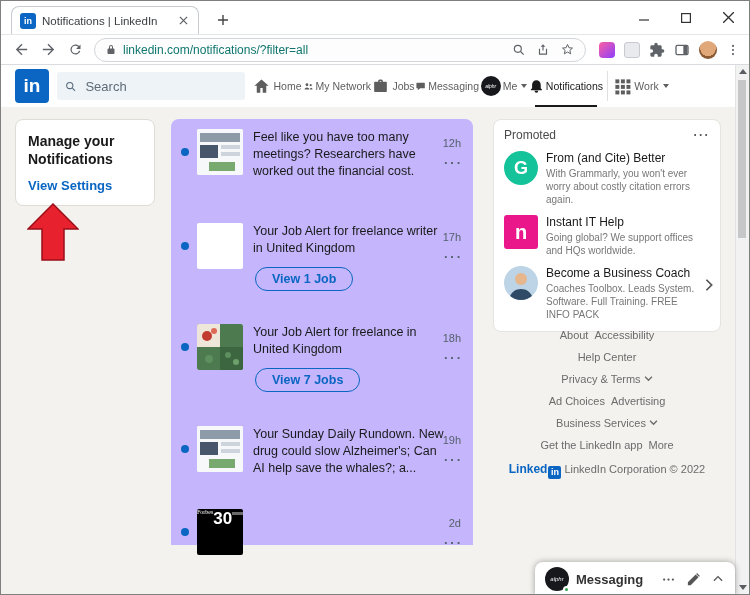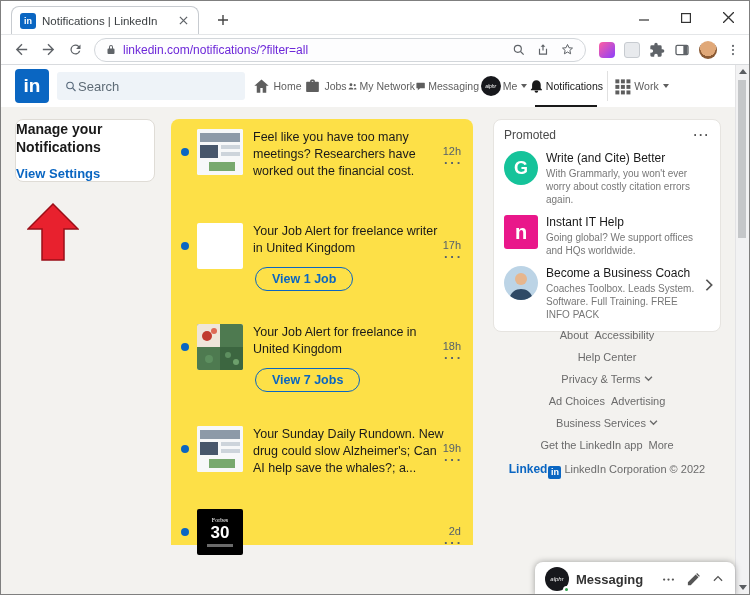--- a/index.html
+++ b/index.html
@@ -12,63 +12,63 @@
   .fav{width:16px;height:16px;border-radius:3px;background:#0a66c2;color:#fff;font-size:9px;font-weight:700;display:flex;align-items:center;justify-content:center;flex:none}
   .tab-title{font-size:11.5px;color:#3c4043;white-space:nowrap;overflow:hidden;flex:1}
   .tab-close{width:14px;height:14px;display:flex;align-items:center;justify-content:center;border-radius:50%;color:#5f6368;font-size:10px;cursor:pointer}
   .newtab{position:absolute;left:212px;top:9px;width:20px;height:20px;display:flex;align-items:center;justify-content:center;color:#444;cursor:pointer}
   .winctl{position:absolute;right:0;top:0;height:33px;display:flex}
   .winbtn{width:42px;height:33px;display:flex;align-items:center;justify-content:center;color:#333;cursor:pointer}
 
   .toolbar{position:absolute;left:0;top:33px;width:100%;height:31px;background:#fff;border-top:1px solid #e4e6e8;border-bottom:1px solid #d9dbde;display:flex;align-items:center;padding:0 8px;gap:3px}
   .tb-btn{width:24px;height:24px;display:flex;align-items:center;justify-content:center;border-radius:50%;flex:none;cursor:pointer}
   .omnibox{flex:1;max-width:492px;height:24px;border:1px solid #d2d6da;border-radius:13px;background:#fdfdfe;display:flex;align-items:center;gap:6px;padding:0 10px;margin-left:4px;cursor:text}
-  .url{font-size:12px;color:#6d28d9;flex:1;white-space:nowrap;overflow:hidden}
+  .url{font-size:12px;color:#0f766e;flex:1;white-space:nowrap;overflow:hidden}
   .omni-icons{display:flex;gap:10px;align-items:center}
   .ext-area{display:flex;align-items:center;gap:9px;margin-left:10px}
   .ext-pink{width:16px;height:16px;border-radius:4px;background:linear-gradient(135deg,#ff5fa2,#8a3ffc);cursor:pointer}
   .ext-gray{width:16px;height:16px;border-radius:3px;background:#e8eaed;border:1px solid #c7cbd0;cursor:pointer}
   .chrome-avatar{width:18px;height:18px;border-radius:50%;background:radial-gradient(circle at 50% 40%,#e0a878 55%,#8a5a34 56%);cursor:pointer}
 
   
   .liheader{position:absolute;left:0;top:64px;width:736px;height:42px;background:#fff}
   .lilogo{position:absolute;left:14px;top:4px;width:34px;height:34px;border-radius:4px;background:#0a66c2;color:#fff;font-weight:700;font-size:19px;display:flex;align-items:center;justify-content:center;cursor:pointer}
-  .lisearch{position:absolute;left:56px;top:7px;width:188px;height:28px;background:#eef3f8;border-radius:3px;display:flex;align-items:center;gap:1px;padding:0 8px}
+  .lisearch{position:absolute;left:56px;top:7px;width:188px;height:28px;background:#eef3f8;border-radius:3px;display:flex;align-items:center;gap:9px;padding:0 8px}
   .lisearch input{border:0;background:transparent;outline:none;font-size:13px;color:#333;width:100%;font-family:inherit}
   .lisearch input::placeholder{color:#5e6b76}
   .linav{position:absolute;left:250px;top:0;height:42px;display:flex;align-items:stretch}
   .nav-item{display:flex;flex-direction:row;align-items:center;justify-content:center;gap:2px;color:#5e5e5e;position:relative;cursor:pointer}
   .nav-label{font-size:10.5px;display:flex;align-items:center;gap:2px;white-space:nowrap}
   .nav-item.active{color:#191919}
   .nav-item.active::after{content:"";position:absolute;left:6px;right:6px;bottom:0;height:2px;background:#191919}
   .nav-div{width:1px;background:#e0e0e0;margin:6px 4px}
   .caret{width:0;height:0;border-left:3.5px solid transparent;border-right:3.5px solid transparent;border-top:4px solid currentColor;margin-left:2px}
   .nav-avatar{width:20px;height:20px;border-radius:50%;background:#17181c;color:#fff;font-size:5px;font-style:italic;display:flex;align-items:center;justify-content:center}
 
   
   .content{position:absolute;left:0;top:106px;width:736px;height:489px;background:#f3f2ef}
 
-  .leftcard{position:absolute;left:14px;top:12px;width:140px;background:#fff;border:1px solid #dfdcd6;border-radius:8px;}
+  .leftcard{position:absolute;left:14px;top:12px;width:140px;background:#fff;border:1px solid #dfdcd6;border-radius:8px;padding:12px}
   .leftcard-title{font-size:14px;font-weight:600;color:#191919;line-height:1.3}
   .view-settings{margin-top:10px;font-size:13px;font-weight:600;color:#0a66c2;cursor:pointer}
   .red-arrow{position:absolute;left:26px;top:96px;width:52px;height:58px}
 
-  .centercard{position:absolute;left:170px;top:12px;width:302px;height:426px;background:#fde047;border-radius:8px 8px 0 0}
+  .centercard{position:absolute;left:170px;top:12px;width:302px;height:426px;background:#c4b5fd;border-radius:8px 8px 0 0}
   .n-row{position:absolute;left:0;width:100%;padding-left:10px;display:flex;align-items:flex-start}
   .n-dot{width:8px;height:8px;border-radius:50%;background:#0a66c2;margin-top:19px;flex:none}
   .n-thumb{width:46px;height:46px;margin-left:8px;flex:none;border-radius:2px;overflow:hidden;background:#fff}
   .n-main{margin-left:10px;width:192px}
   .n-text{font-size:12.5px;line-height:1.35;color:#1a1a1a}
   .n-text b{font-weight:400}
-  .n-time{position:absolute;right:12px;top:16px;font-size:11px;color:#55606b}
+  .n-time{position:absolute;right:12px;top:8px;font-size:11px;color:#55606b}
   .n-more{position:absolute;right:10px;top:26px;font-size:13px;font-weight:700;color:#55606b;letter-spacing:2px;cursor:pointer}
   .n-btn{display:inline-block;margin:10px 0 0 2px;padding:4px 16px;border:1.5px solid #0a66c2;border-radius:16px;color:#0a66c2;font-size:12.5px;font-weight:700;background:transparent;cursor:pointer;font-family:inherit}
   .n-react{margin-top:9px;font-size:10.5px;color:#5a6672}
   .grad-thumb{width:100%;height:100%;background:linear-gradient(130deg,#5e2b97 0%,#a83a9b 35%,#e5569b 55%,#7e6ad1 75%,#2e62c9 100%)}
-  .forbes-thumb{width:100%;height:100%;background:#000;color:#fff;display:flex;flex-direction:column;align-items:center;justify-content:center;line-height:1}
+  .forbes-thumb{width:100%;height:100%;background:#000;color:#fff;display:flex;justify-content:center;line-height:1}
   .forbes-brand{font-size:6px;font-family:"Liberation Serif",serif}
   .forbes-num{font-size:17px;font-weight:700;margin-top:1px}
   .forbes-bar{width:26px;height:3px;background:#6a6a6a;margin-top:3px}
 
   .promocard{position:absolute;left:492px;top:12px;width:228px;background:#fff;border:1px solid #e6e4e0;border-radius:8px;padding:8px 10px 10px}
   .promo-head{display:flex;justify-content:space-between;align-items:center;font-size:12px;color:#4a4a4a}
   .promo-more{color:#555;font-weight:700;letter-spacing:1.5px;cursor:pointer;font-size:12px}
   .ad{display:flex;gap:8px;margin-top:9px;position:relative;padding-right:10px;cursor:pointer}
   .ad-icon{width:34px;height:34px;flex:none;display:flex;align-items:center;justify-content:center;color:#fff;font-weight:700}
   .ad-icon.g{background:#15c39a;border-radius:50%;font-size:18px}
@@ -202,34 +202,34 @@
         </svg>
       <input placeholder="Search" style="">
     </div>
     <div class="linav">
       <div class="nav-item" style="width:52px">
         <svg width="19" height="19" viewBox="0 0 24 24">
             <path d="M12 3l9 8h-3v9h-4.5v-6h-3v6H6v-9H3z" fill="#5e5e5e"></path>
           </svg>
         <span class="nav-label">Home</span>
       </div>
-      <div class="nav-item" style="width:44px">
-        <svg width="19" height="19" viewBox="0 0 24 24">
-            <path d="M9 6V5a2 2 0 0 1 2-2h2a2 2 0 0 1 2 2v1h4a1 1 0 0 1 1 1v11a1 1 0 0 1-1 1H5a1 1 0 0 1-1-1V7a1 1 0 0 1 1-1zm2 0h2V5h-2z" fill="#5e5e5e"></path>
-          </svg>
-        <span class="nav-label">Jobs</span>
-      </div>
       <div class="nav-item" style="width:68px">
         <svg width="19" height="19" viewBox="0 0 24 24">
             <circle cx="9" cy="8" r="3.2" fill="#5e5e5e"></circle>
             <path d="M3.5 19c0-3 2.5-5 5.5-5s5.5 2 5.5 5z" fill="#5e5e5e"></path>
             <circle cx="17.5" cy="9" r="2.4" fill="#5e5e5e"></circle>
             <path d="M15.8 19c.2-2.6 1.4-4.2 3.2-4.2 1.4 0 2.4 1.6 2.5 4.2z" fill="#5e5e5e"></path>
           </svg>
         <span class="nav-label">My Network</span>
+      </div>
+      <div class="nav-item" style="width:44px">
+        <svg width="19" height="19" viewBox="0 0 24 24">
+            <path d="M9 6V5a2 2 0 0 1 2-2h2a2 2 0 0 1 2 2v1h4a1 1 0 0 1 1 1v11a1 1 0 0 1-1 1H5a1 1 0 0 1-1-1V7a1 1 0 0 1 1-1zm2 0h2V5h-2z" fill="#5e5e5e"></path>
+          </svg>
+        <span class="nav-label">Jobs</span>
       </div>
       <div class="nav-item" style="width:64px">
         <svg width="19" height="19" viewBox="0 0 24 24">
             <path d="M4 4h16a1 1 0 0 1 1 1v10a1 1 0 0 1-1 1h-9l-5 4v-4H4a1 1 0 0 1-1-1V5a1 1 0 0 1 1-1z" fill="#5e5e5e"></path>
           </svg>
         <span class="nav-label">Messaging</span>
       </div>
       <div class="nav-item" style="width:50px">
         <span class="nav-avatar">alphr</span>
         <span class="nav-label">
@@ -364,21 +364,21 @@
     </div>
 
     <div class="promocard">
       <div class="promo-head">
         <span>Promoted</span>
         <span class="promo-more">···</span>
       </div>
       <div class="ad">
         <span class="ad-icon g">G</span>
         <div class="ad-body">
-          <div class="ad-title">Write (and Cite) Better</div>
+          <div class="ad-title">From (and Cite) Better</div>
           <div class="ad-desc">With Grammarly, you won't ever worry about costly citation errors again.</div>
         </div>
       </div>
       <div class="ad">
         <span class="ad-icon nq">n</span>
         <div class="ad-body">
           <div class="ad-title">Instant IT Help</div>
           <div class="ad-desc">Going global? We support offices and HQs worldwide.</div>
         </div>
       </div>

